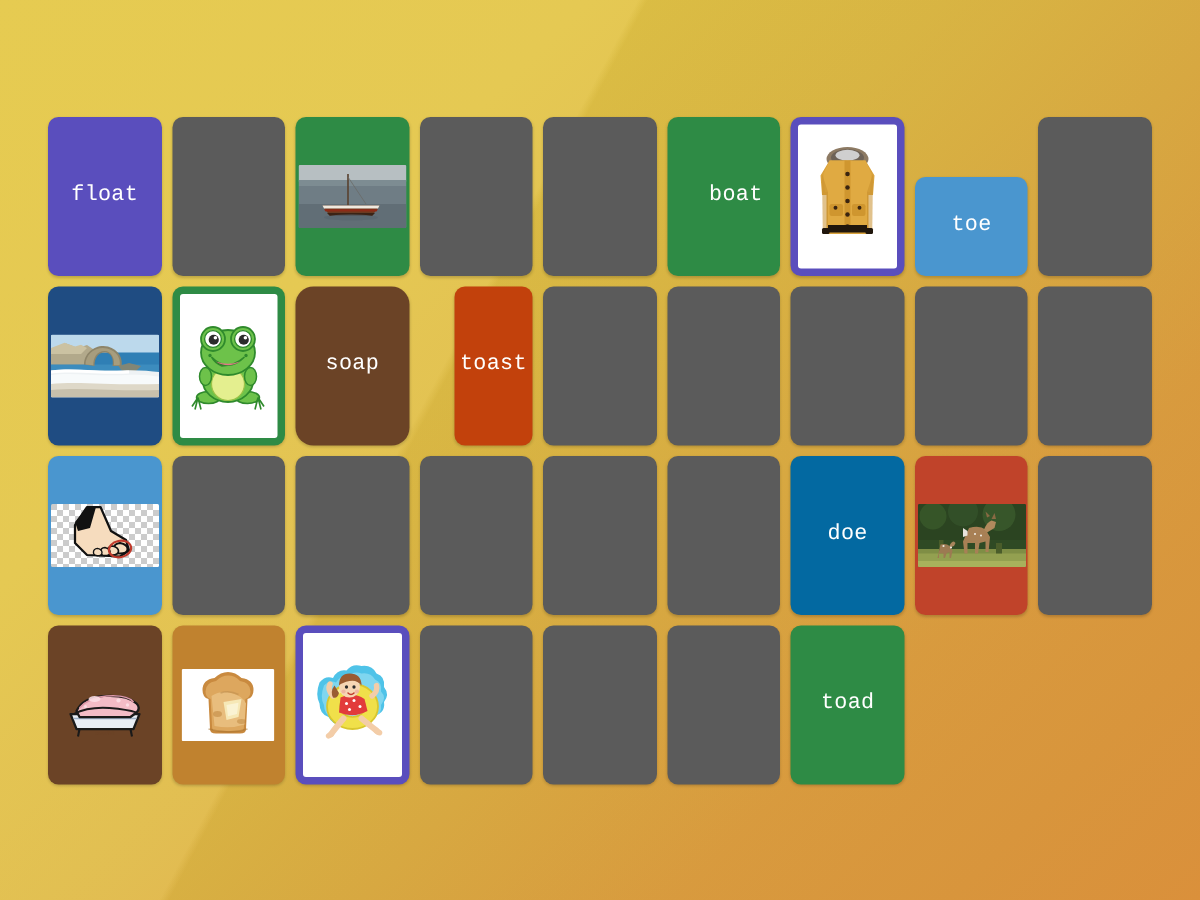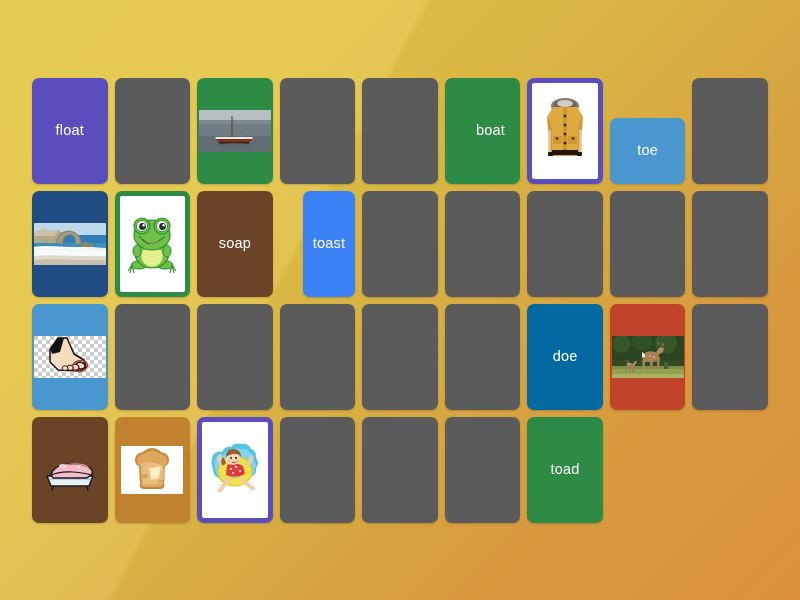--- a/index.html
+++ b/index.html
@@ -59,21 +59,21 @@
     border-radius: 7px;
     display: flex;
     align-items: center;
     justify-content: center;
     overflow: hidden;
     box-shadow: 0 1px 2px rgba(0,0,0,0.18);
   }
 
   .card-text {
     color: #ffffff;
-    font-family: Liberation Sans, sans-serif;
+    font-family: Liberation Mono, monospace;
     font-size: 14.5px;
     font-weight: 400;
     letter-spacing: 0.2px;
     text-align: left;
     line-height: 1.1;
     user-select: none;
   }
 
   
   .card.blank { background: #5b5b5b; }
@@ -210,24 +210,24 @@
     <circle cx="37.6" cy="18.2" r="1.2" fill="#ffffff"></circle>
     <path d="M15 31 Q26 42 37 31 Q30 37 22 37 Q17 35 15 31 Z" fill="#7a1f1f" stroke="#2f8a2c" stroke-width="1"></path>
     <path d="M18 34 Q26 39 34 34 Q26 37 18 34 Z" fill="#e07a86"></path>
     <circle cx="14" cy="30" r="1.1" fill="#2f8a2c"></circle>
     <circle cx="38" cy="30" r="1.1" fill="#2f8a2c"></circle>
     <ellipse cx="11" cy="44" rx="4" ry="6" fill="#6dc24a" stroke="#2f8a2c" stroke-width="1"></ellipse>
     <ellipse cx="41" cy="44" rx="4" ry="6" fill="#6dc24a" stroke="#2f8a2c" stroke-width="1"></ellipse>
   </svg>
       </div>
     </div>
-    <div class="card" style="background: rgb(107, 67, 38);">
+    <div class="card" style="background: rgb(107, 67, 38); border-radius: 12px;">
       <span class="card-text">soap</span>
     </div>
-    <div class="card" style="background: #3b82f6; margin-left: 23px;">
+    <div class="card" style="background: #c2410c; margin-left: 23px;">
       <span class="card-text">toast</span>
     </div>
     <div class="card blank"></div>
     <div class="card blank"></div>
     <div class="card blank"></div>
     <div class="card blank"></div>
     <div class="card blank"></div>
     <div class="card" style="background: rgb(74, 150, 207);">
   <div class="photo-inset">
   <svg viewBox="0 0 72 42" width="72" height="42">

